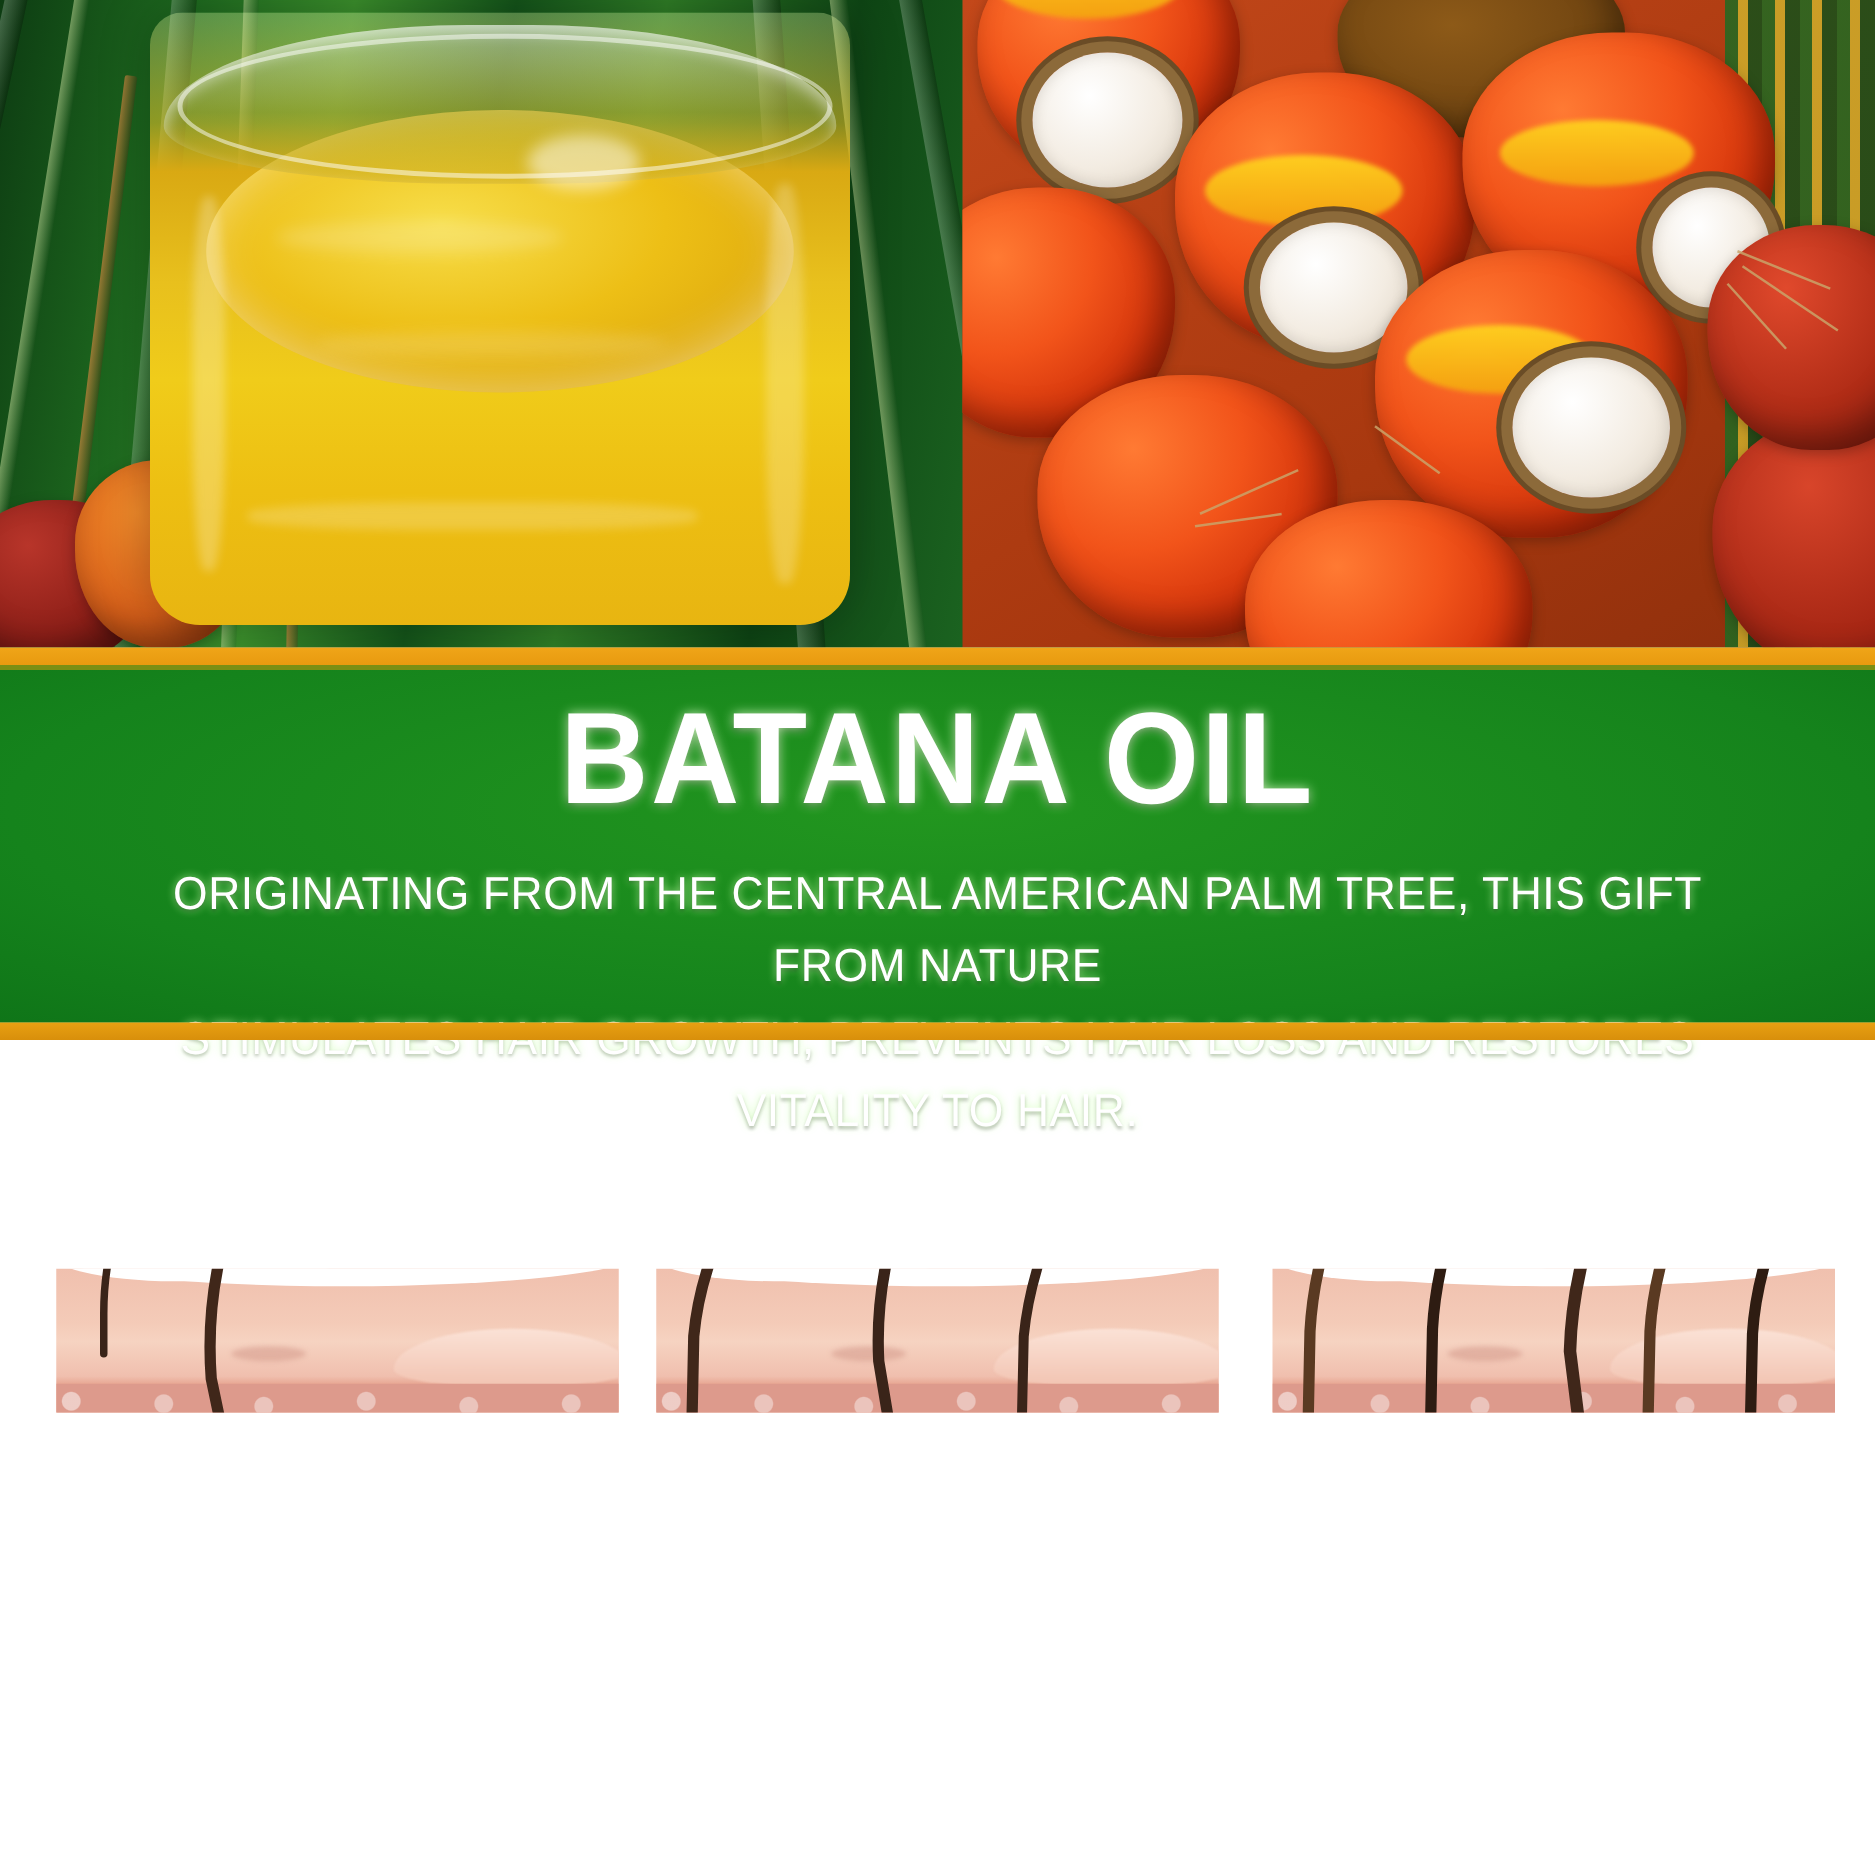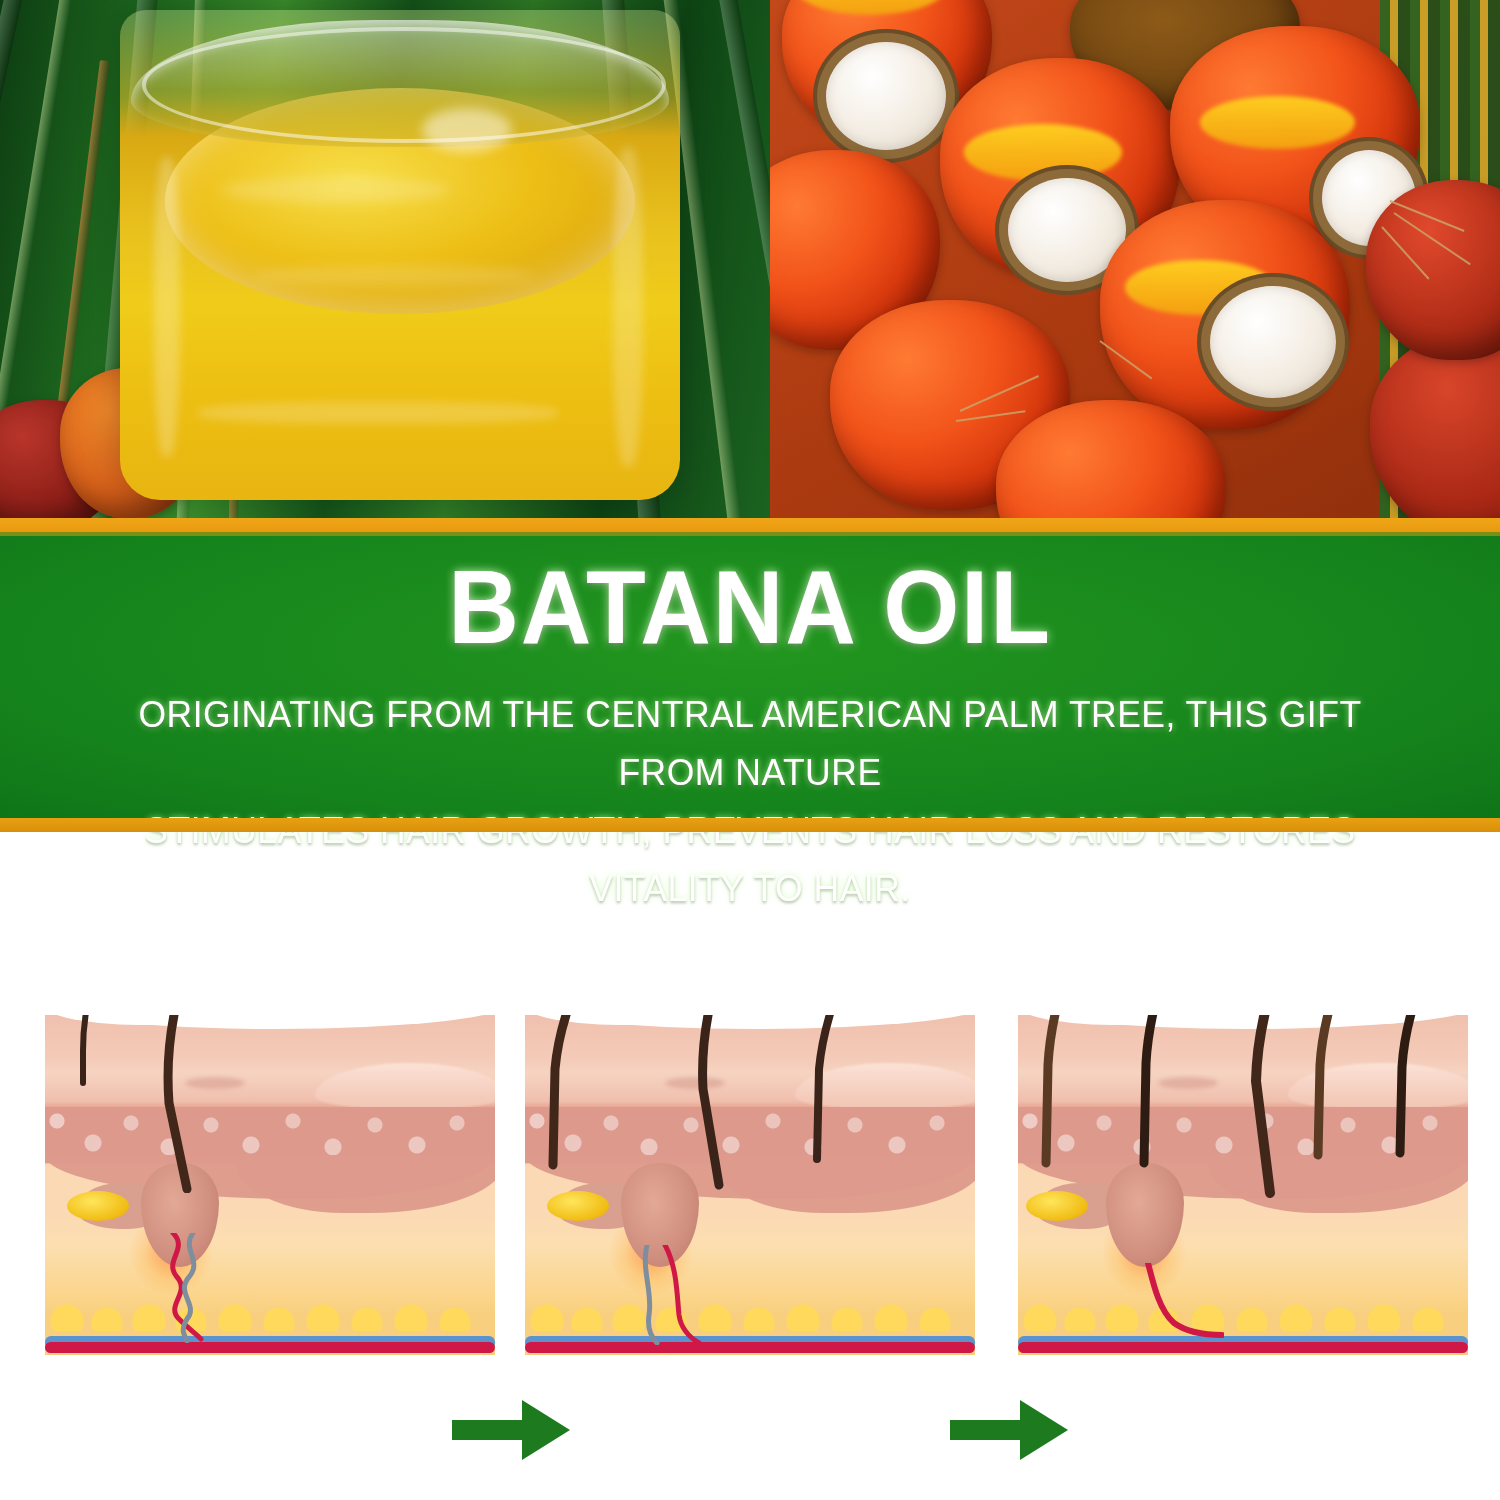--- a/index.html
+++ b/index.html
@@ -1,17 +1,17 @@
 <!DOCTYPE html>
 <html><head>
 <meta charset="utf-8">
 <style>
   html,body{margin:0;padding:0;background:#fff;}
   body{width:1500px;height:1500px;overflow:hidden;font-family:"Liberation Sans",sans-serif;}
-  .page{position:relative;width:1500px;height:1500px;background:#fff;overflow:hidden;}
+  .page{position:relative;width:1500px;height:1130px;background:#fff;overflow:hidden;}
 
   
   .photo{position:absolute;left:0;top:0;width:1500px;height:518px;overflow:hidden;background:#1d5c1d;}
   .photo-left{position:absolute;left:0;top:0;width:770px;height:518px;overflow:hidden;
     background:
       linear-gradient(100deg,#0d3c12 0%,#1e6a1f 18%,#3b8f2c 33%,#14541a 48%,#2f7d26 62%,#0e4414 80%,#1b6320 100%);
   }
   .frond{position:absolute;background:linear-gradient(90deg,rgba(255,255,255,.22),rgba(0,0,0,.25));
      border-radius:2px;transform-origin:top left;}
   .frond.pale{background:linear-gradient(90deg,rgba(190,215,150,.55),rgba(30,80,30,.2));}

